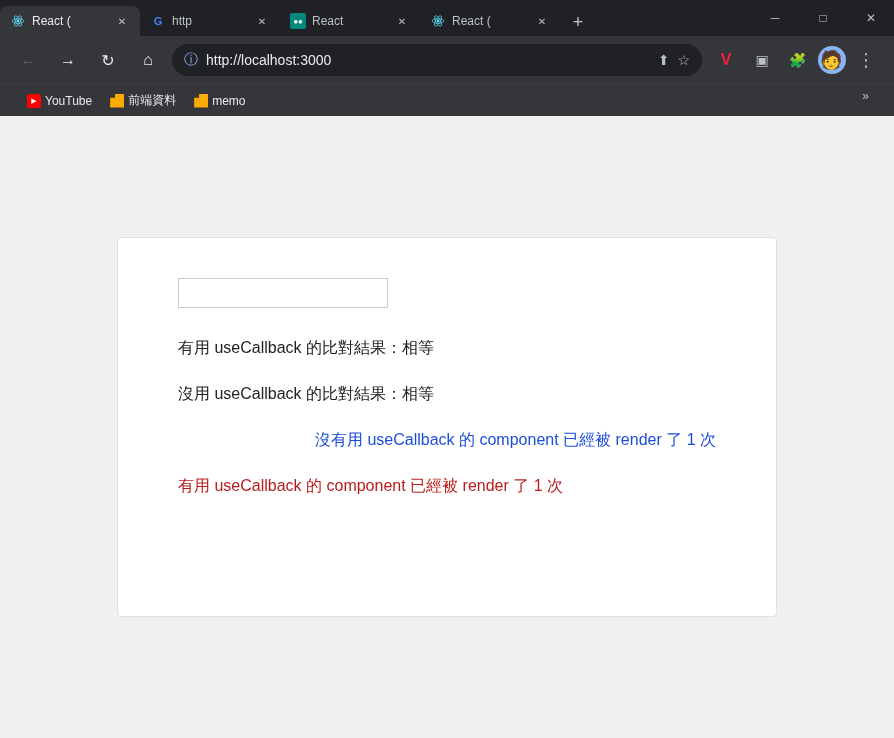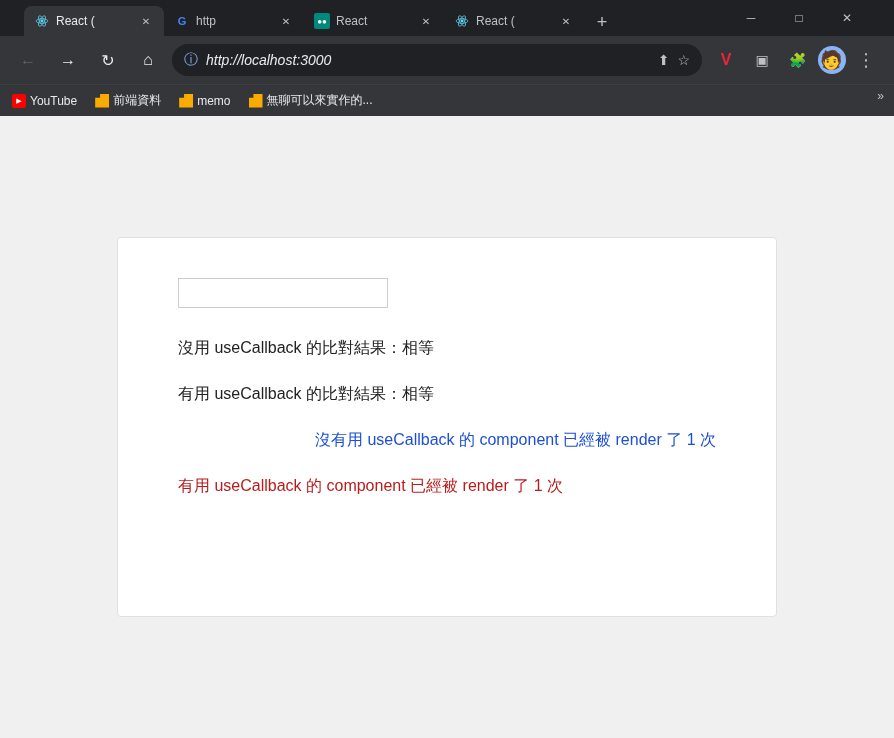--- a/index.html
+++ b/index.html
@@ -4,21 +4,21 @@
   <style>
     * { margin: 0; padding: 0; box-sizing: border-box; }
     body { font-family: 'Segoe UI', Arial, sans-serif; background: #202124; width: 894px; height: 738px; overflow: hidden; }
 
     
     .titlebar {
       background: #202124;
       height: 36px;
       display: flex;
       align-items: center;
-      padding: 0 24px;
+      padding: 0 0;
       gap: 0;
     }
     .tabs-container {
       display: flex;
       align-items: flex-end;
       height: 36px;
       flex: 1;
     }
     .tab {
       display: flex;
@@ -120,34 +120,34 @@
       background: #202124;
       border-radius: 16px;
       display: flex;
       align-items: center;
       padding: 0 12px;
       gap: 8px;
       color: #e8eaed;
       font-size: 14px;
     }
     .address-icon { color: #8ab4f8; font-size: 14px; }
-    .address-text { flex: 1; font-size: 14px; color: #e8eaed; font-style: italic; }
+    .address-text { flex: 1; font-size: 14px; color: #e8eaed; }
     .nav-right-icons {
       display: flex;
       align-items: center;
       gap: 4px;
     }
     .nav-right-icons .nav-btn { font-size: 14px; color: #bdc1c6; }
 
     
     .bookmarks-bar {
       background: #35363a;
       height: 32px;
       display: flex;
-      padding: 0 4px;
+      padding: 0 19px;
       gap: 2px;
       border-top: 1px solid #3c4043;
     }
     .bookmark-item {
       display: flex;
       align-items: center;
       gap: 4px;
       padding: 4px 8px;
       border-radius: 4px;
       color: #e8eaed;
@@ -347,28 +347,24 @@
     <span>YouTube</span>
   </div>
   <div class="bookmark-item">
     <div class="bookmark-icon-folder"></div>
     <span>前端資料</span>
   </div>
   <div class="bookmark-item">
     <div class="bookmark-icon-folder"></div>
     <span>memo</span>
   </div>
-  <div class="bookmark-item">
-    <div class="bookmark-icon-folder"></div>
-    <span>無聊可以來實作的...</span>
-  </div>
   <div class="bookmark-more">»</div>
 </div>
 
 <div class="page-content">
   <div class="demo-card">
     <input class="demo-input" type="text" value="" style="">
+    <div class="demo-line line-black">有用 useCallback 的比對結果：相等</div>
     <div class="demo-line line-black">沒用 useCallback 的比對結果：相等</div>
-    <div class="demo-line line-black">有用 useCallback 的比對結果：相等</div>
     <div class="demo-line line-blue">沒有用 useCallback 的 component 已經被 render 了 1 次</div>
     <div class="demo-line line-red">有用 useCallback 的 component 已經被 render 了 1 次</div>
   </div>
 </div>
 
 </body></html>

